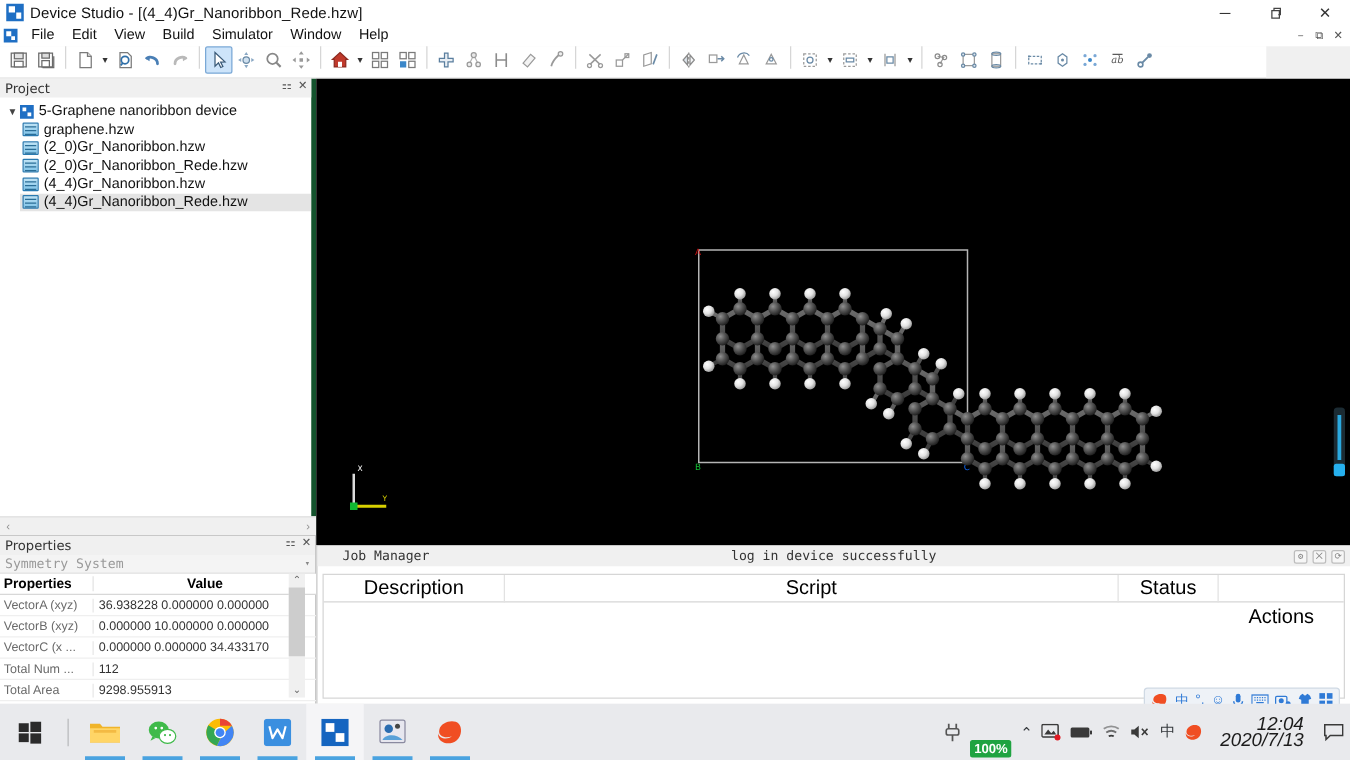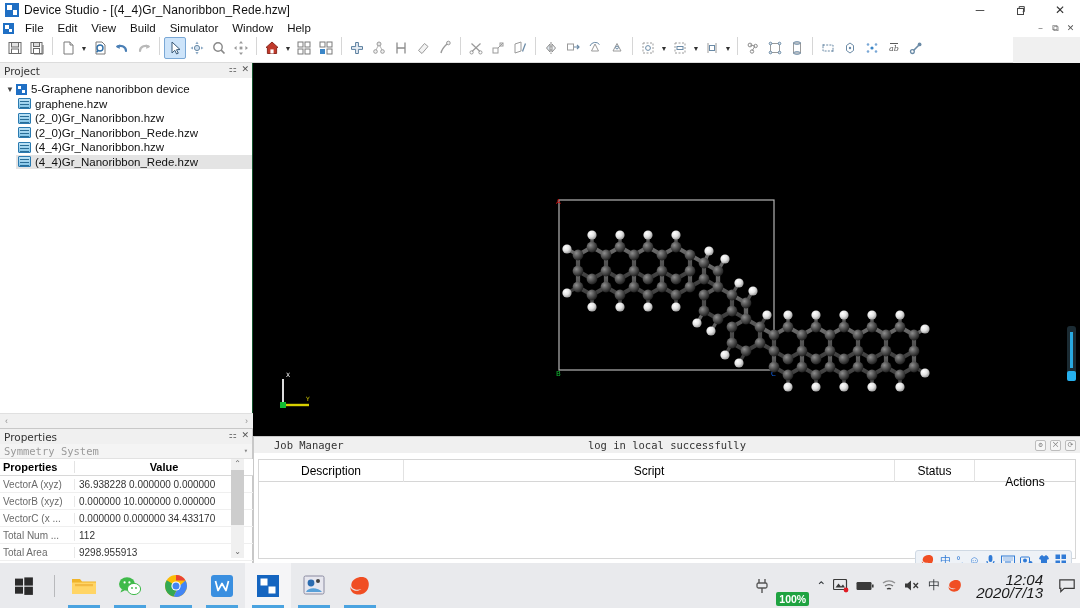--- a/index.html
+++ b/index.html
@@ -66,21 +66,21 @@
   .tb-btn.active { background:#cde4fa; border-color:#7aa8d6; }
   .tb-sep { width:1px; height:18px; background:#d6d6d6; margin:0 4px; flex:none; }
   .tb-caret {
     width:10px; height:22px; display:flex; align-items:center; justify-content:center;
     flex:none; font-size:7px; color:#333;
   }
 
   
   .project-panel {
     position:absolute; left:0; top:63px; width:253px; height:365px;
-    background:#ffffff; border-right:1px solid #14532d;
+    background:#ffffff; border-right:4px solid #14532d;
   }
   .panel-caption {
     height:15px; background:#f0f0f0; display:flex; align-items:center;
     padding:0 4px; font-size:10.5px; color:#333; position:relative;
     font-family:"DejaVu Sans", sans-serif;
   }
   .panel-caption .cap-btns{ position:absolute; right:3px; top:1px; display:flex; gap:5px; font-size:9px; color:#555;}
   .tree { padding:4px 0 0 2px; height:342px; overflow:hidden; }
   .tree-row {
     display:flex; align-items:center; height:14.5px; padding-left:2px; font-size:11.5px; color:#111;
@@ -166,21 +166,21 @@
     font-family:"DejaVu Sans Mono", monospace;
   }
   .job-login {
     position:absolute; left:50%; transform:translateX(-50%); font-size:10.5px; color:#333;
     font-family:"DejaVu Sans Mono", monospace;
   }
   .job-cap-btns{ position:absolute; right:4px; display:flex; gap:4px; }
   .jb-ico{ width:11px;height:11px;border:1px solid #bdbdbd;border-radius:2px;background:#f6f6f6;
            display:flex;align-items:center;justify-content:center;font-size:7px;color:#808080;}
   .job-table { margin:6px 4px 0 4px; border:1px solid #d6d6d6; height:100px; background:#fff; }
-  .job-head { display:flex; height:22px; align-items:center; border-bottom:1px solid #d6d6d6; font-size:12px; }
+  .job-head { display:flex; height:22px; border-bottom:1px solid #d6d6d6; font-size:16px; }
   .jh { text-align:center; border-right:1px solid #e2e2e2; line-height:22px; height:22px;}
   .jh:last-child{ border-right:none; }
   .jh-desc { width:145px; }
   .jh-script { flex:1; }
   .jh-status { width:80px; }
   .jh-actions { width:100px;margin-top:23px; }
 
   
   .ime-bar {
     position:absolute; right:8px; top:550px; height:20px;
@@ -804,21 +804,21 @@
 
     <div class="vp-slider">
       <div class="fill"></div>
       <div class="knob"></div>
     </div>
   </div>
 
   <div class="job-panel">
     <div class="job-caption">
       <span>Job Manager</span>
-      <span class="job-login">log in local successfully</span>
+      <span class="job-login">log in device successfully</span>
       <span class="job-cap-btns">
         <span class="jb-ico">⚙</span>
         <span class="jb-ico">⨉</span>
         <span class="jb-ico">⟳</span>
       </span>
     </div>
     <div class="job-table">
       <div class="job-head">
         <div class="jh jh-desc">Description</div>
         <div class="jh jh-script">Script</div>

